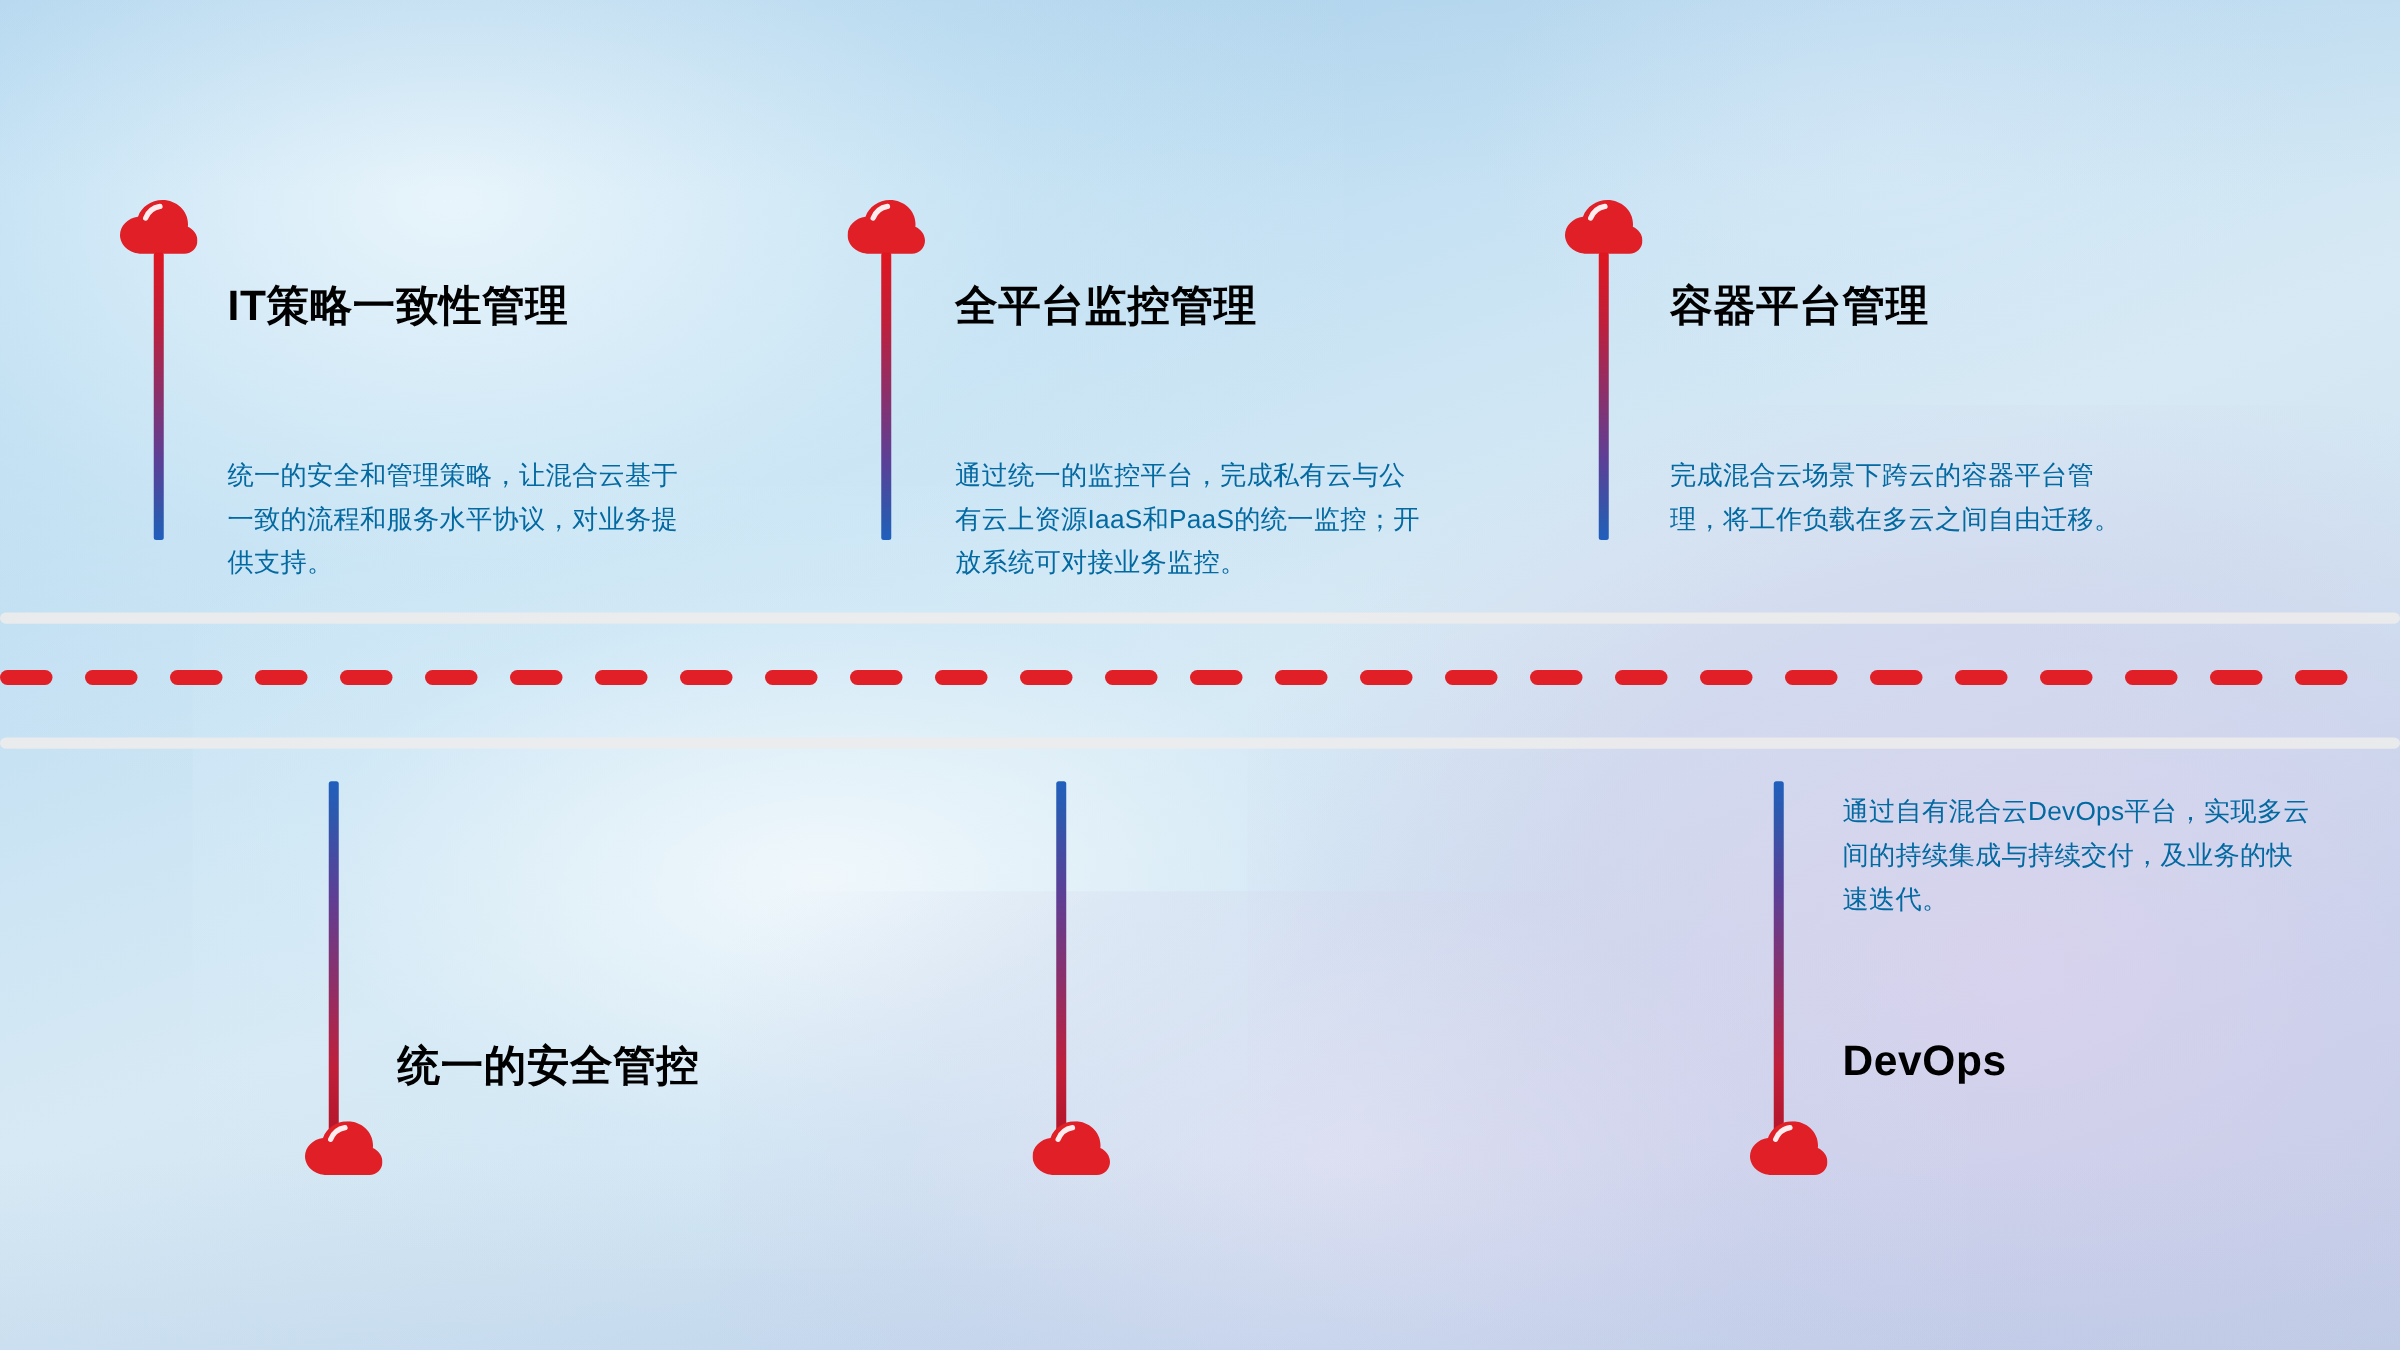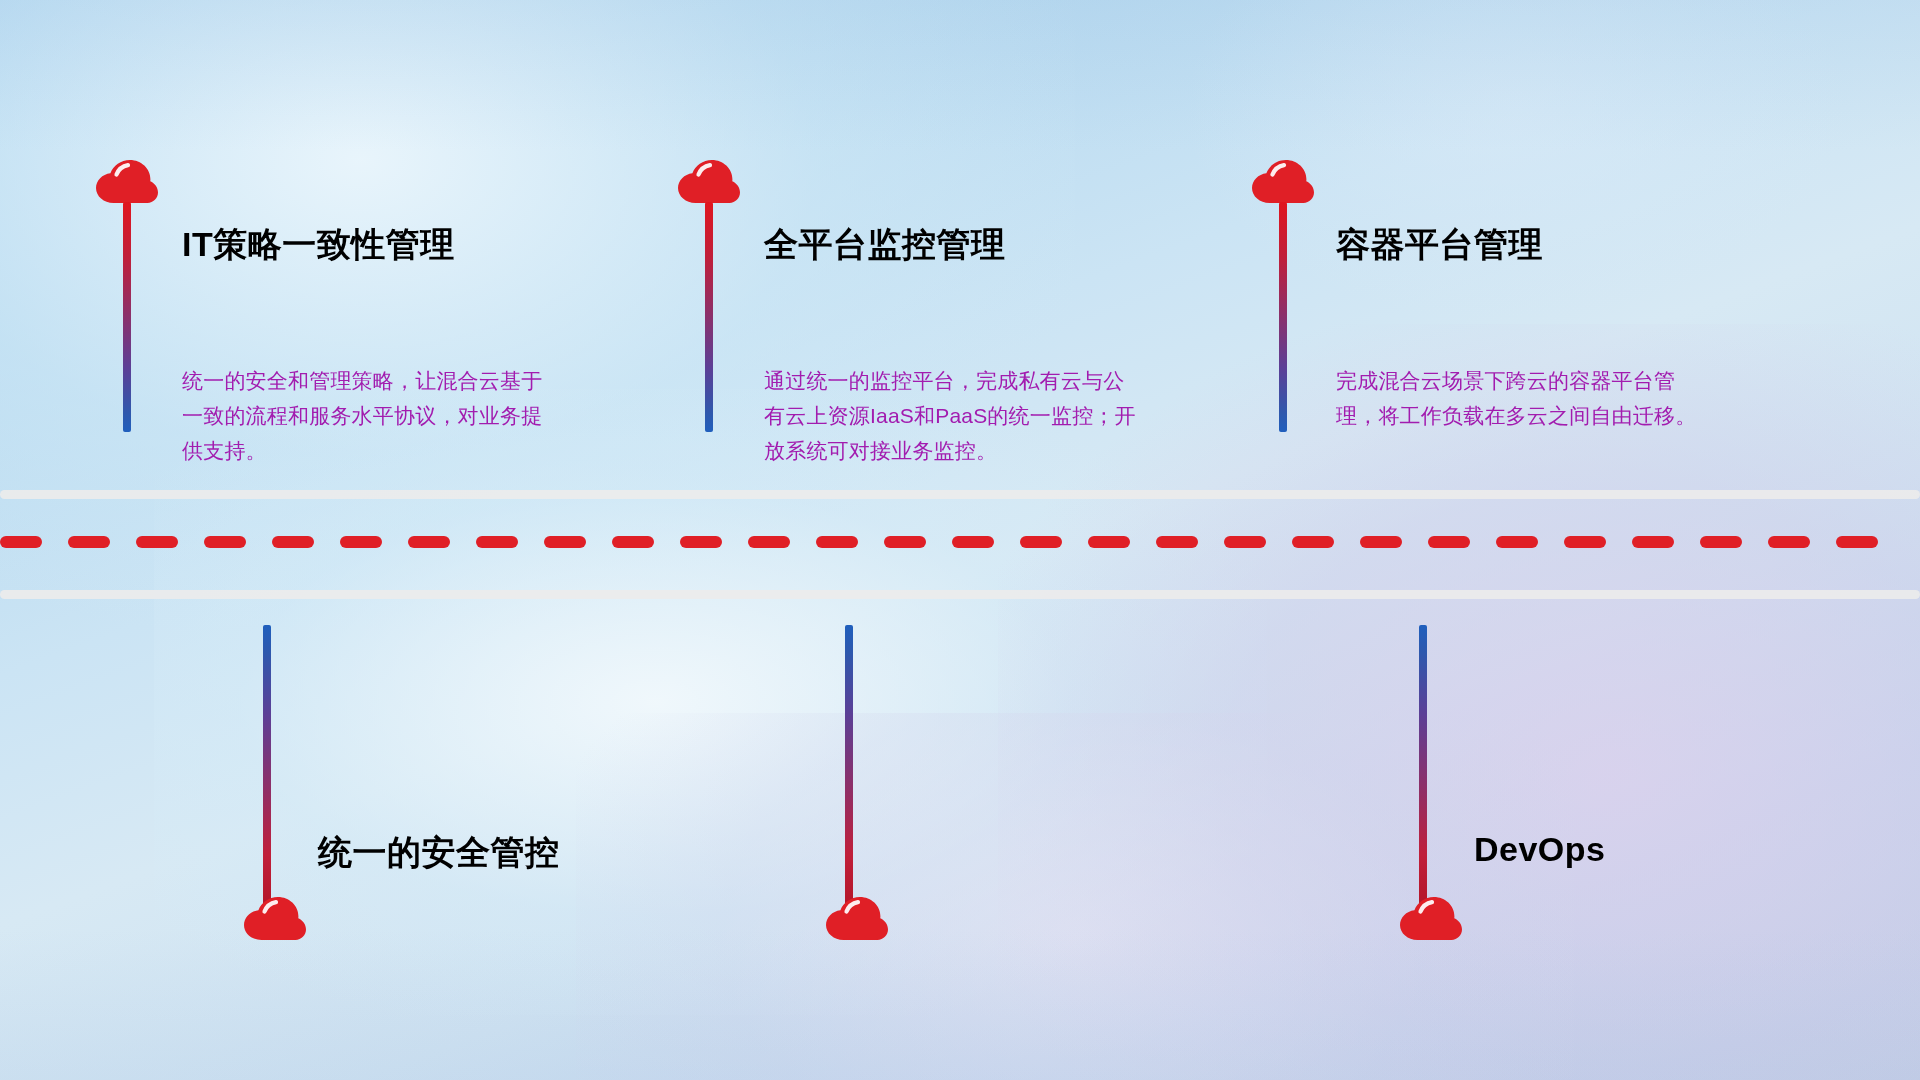--- a/index.html
+++ b/index.html
@@ -139,21 +139,21 @@
   .heading {
     position: absolute;
     color: #000000;
     font-size: 34px;
     font-weight: 700;
     letter-spacing: 0.5px;
     white-space: nowrap;
   }
   .body-text {
     position: absolute;
-    color: #a21caf;
+    color: #0369a1;
     font-size: 21px;
     line-height: 35px;
     width: 380px;
     letter-spacing: 0.2px;
   }
 </style>
 </head>
 <body>
 
 <div id="stage">
@@ -258,15 +258,16 @@
 
   <div class="marker" style="left:1392px; top:625px;">
     <div class="stem up" style="left:27px; top:0px; height:280px;"></div>
     <div class="cloud" style="position:absolute; left:8px; top:272px;">
       <svg viewBox="0 0 62 44" xmlns="http://www.w3.org/2000/svg">
         <path d="M17.5 43 C7.8 43 0 36.3 0 28 C0 20.5 6.3 14.3 14.4 13.3 C17.2 5.5 24.9 0 33.9 0 C45.2 0 54.4 8.6 54.4 19.2 C54.4 19.9 54.36 20.6 54.28 21.3 C58.9 23.3 62 27.6 62 32.6 C62 38.3 57.3 43 51.5 43 Z" fill="#e01f26"></path>
         <path d="M20.5 14.5 C22.4 9.6 26.8 6.0 32.0 5.1" stroke="#ffffff" stroke-width="4.2" stroke-linecap="round" fill="none" opacity="0.92"></path>
       </svg>
     </div>
   </div>
+  <div class="body-text" style="left:1474px; top:632px;">通过自有混合云DevOps平台，实现多云间的持续集成与持续交付，及业务的快速迭代。</div>
   <div class="heading" style="left:1474px; top:830px;">DevOps</div>
 
 </div>
 
 </body></html>

